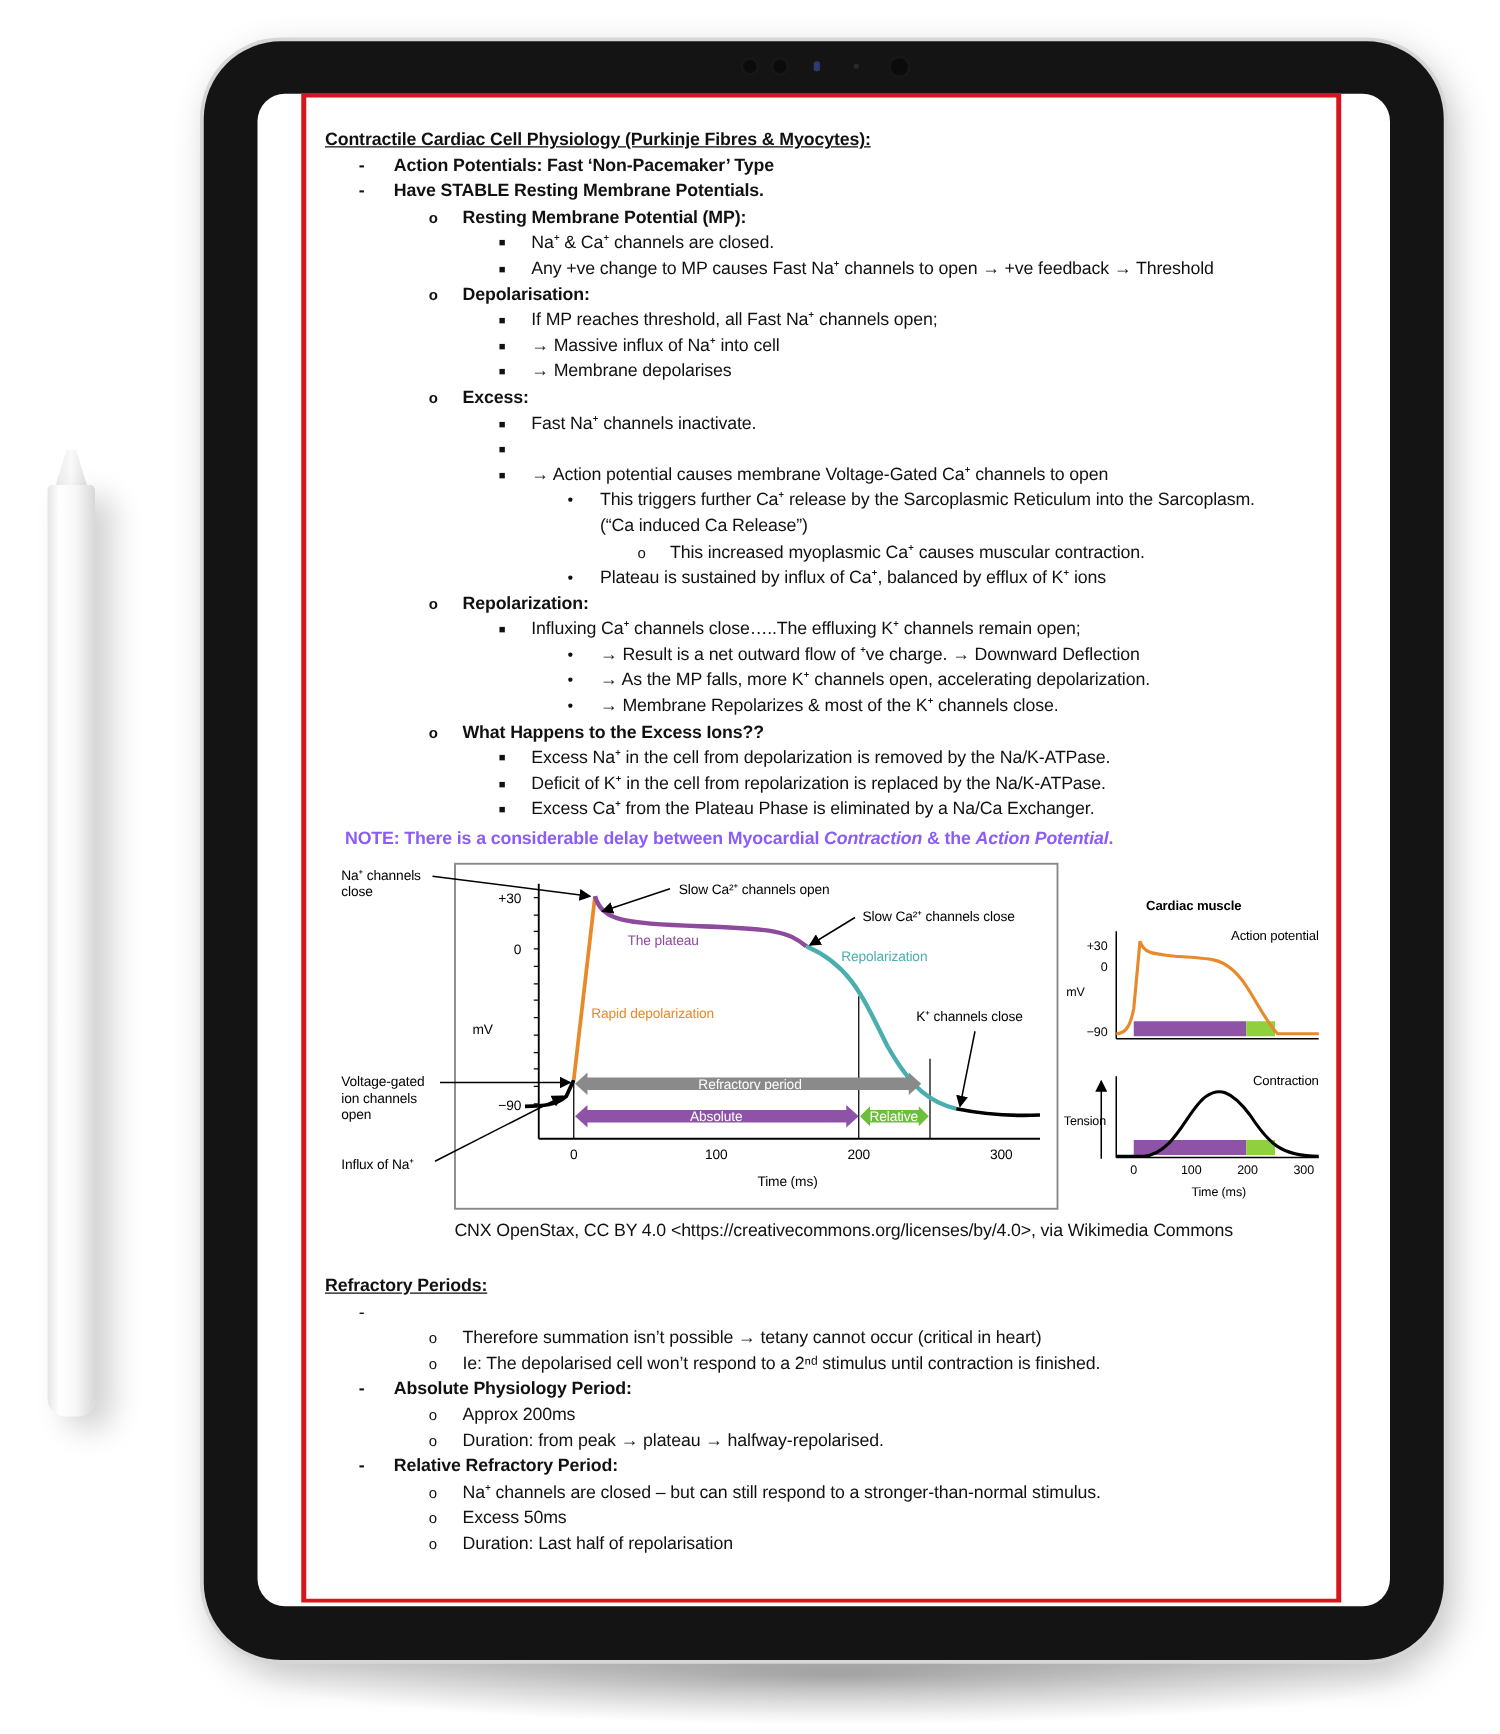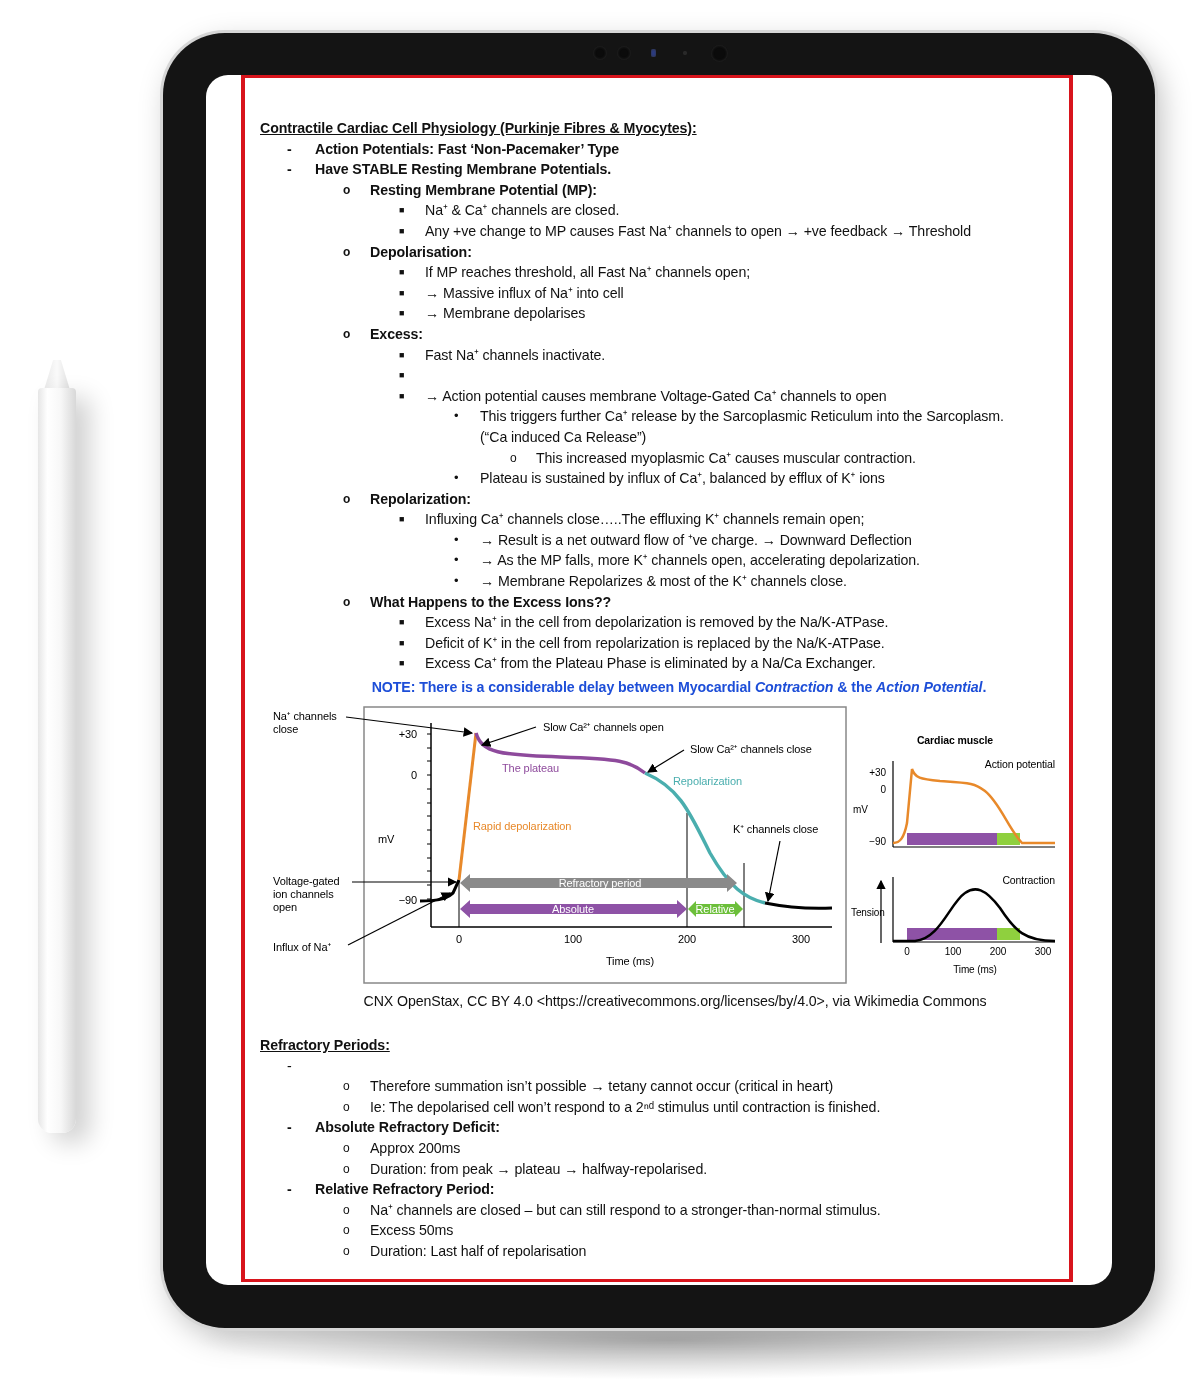--- a/index.html
+++ b/index.html
@@ -8,31 +8,31 @@
   .pencil-body { position:absolute; left:0; top:28px; width:38px; height:745px; border-radius:4px 4px 14px 14px; background:linear-gradient(90deg,#e6e6e6 0%,#ffffff 25%,#f7f7f7 60%,#d8d8d8 100%); box-shadow:14px 10px 24px rgba(0,0,0,0.18); }
   .pencil-tip { position:absolute; left:6px; top:0; width:26px; height:30px; background:linear-gradient(90deg,#e8e8e8,#fafafa,#e0e0e0); clip-path:polygon(35% 0,65% 0,100% 100%,0 100%); }
   .tablet-shadow { position:absolute; left:190px; top:1300px; width:960px; height:80px; background:radial-gradient(ellipse at center, rgba(0,0,0,0.28) 0%, rgba(0,0,0,0) 70%); }
   .tablet { position:absolute; left:163px; top:33px; width:992px; height:1295px; border-radius:62px; background:#141414; box-shadow:0 0 0 3px #d6d6d6, 6px 10px 30px rgba(0,0,0,0.25); }
   .camera-bar { position:absolute; left:430px; top:10px; width:160px; height:20px; }
   .cam { position:absolute; top:3px; width:14px; height:14px; border-radius:50%; background:#0b0b0b; box-shadow:inset 0 0 3px #333; }
   .cam.small { width:4px; height:4px; top:8px; background:#222; }
   .cam.led { width:5px; height:8px; top:6px; background:#2b3d8a; border-radius:2px; }
   .screen { position:absolute; left:43px; top:42px; width:906px; height:1210px; background:#ffffff; border-radius:22px; overflow:hidden; }
   .page { position:absolute; left:35px; top:0; width:832px; height:1207px; border-left:4px solid #d8141c; border-right:4px solid #d8141c; border-bottom:3px solid #d8141c; border-top:3px solid #d8141c; box-sizing:border-box; }
-  .doc { position:absolute; left:15px; top:24px; width:810px; font-family:"Liberation Sans", sans-serif; font-size:14.2px; color:#111; letter-spacing:-0.1px;margin-top:16px; }
+  .doc { position:absolute; left:15px; top:24px; width:810px; font-family:"Liberation Sans", sans-serif; font-size:14.2px; color:#111; letter-spacing:-0.1px; }
   .line { position:relative; height:20.6px; line-height:20.6px; white-space:nowrap; }
   .h { font-weight:bold; text-decoration:underline; }
   .b { font-weight:bold; }
   .mk { position:absolute; top:0; }
   .l1 .mk { left:27px; }  .l1 .t { position:absolute; left:55px; }
   .l2 .mk { left:83px; font-size:12px; }  .l2 .t { position:absolute; left:110px; }
   .l3 .mk { left:139px; font-size:9px; } .l3 .t { position:absolute; left:165px; }
   .l4 .mk { left:194px; font-size:13px; } .l4 .t { position:absolute; left:220px; }
   .l5 .mk { left:250px; font-size:12px; } .l5 .t { position:absolute; left:276px; }
-  .note { color:#1d4ed8; font-weight:bold; text-align:center; position:absolute; left:4px; width:830px; }
+  .note { color:#8b5cf6; font-weight:bold; text-align:left; position:absolute; left:16px; width:830px; }
   .figsvg { position:absolute; left:0; top:0; }
   .caption { position:absolute; left:0; width:830px; text-align:center; }
 </style>
 </head>
 <body>
 
 <div class="pencil">
   <div class="pencil-tip"></div>
   <div class="pencil-body"></div>
 </div>
@@ -277,21 +277,21 @@
             <div class="line l2">
               <span class="mk">o</span>
               <span class="t">Therefore summation isn’t possible → tetany cannot occur (critical in heart)</span>
             </div>
             <div class="line l2">
               <span class="mk">o</span>
               <span class="t">Ie: The depolarised cell won’t respond to a 2ⁿᵈ stimulus until contraction is finished.</span>
             </div>
             <div class="line l1 b">
               <span class="mk">-</span>
-              <span class="t">Absolute Refractory Deficit:</span>
+              <span class="t">Absolute Physiology Period:</span>
             </div>
             <div class="line l2">
               <span class="mk">o</span>
               <span class="t">Approx 200ms</span>
             </div>
             <div class="line l2">
               <span class="mk">o</span>
               <span class="t">Duration: from peak → plateau → halfway-repolarised.</span>
             </div>
             <div class="line l1 b">

